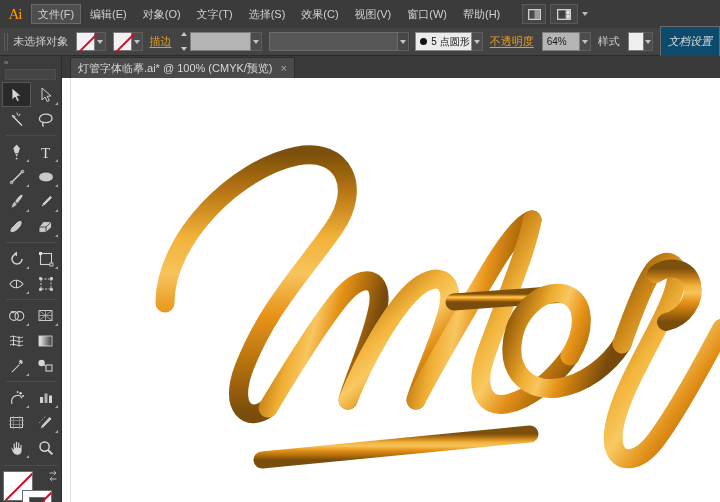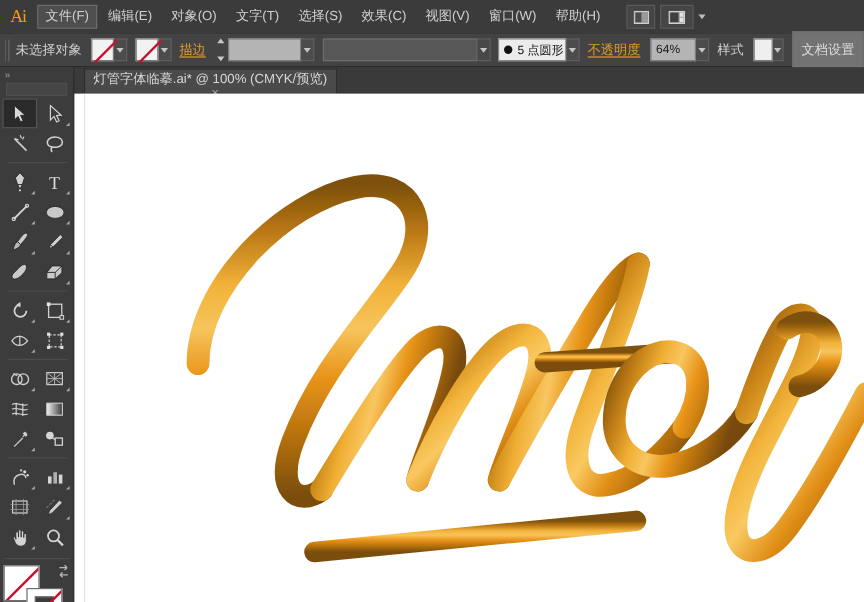--- a/index.html
+++ b/index.html
@@ -84,33 +84,33 @@
   .field.dark{background:#575757;border-color:#6d6d6d;color:#d4d4d4;}
   .field.light{background:#ebebeb;border-color:#8a8a8a;color:#111;}
   .field-caret{
     width:13px;height:19px;background:#4c4c4c;border:1px solid #5e5e5e;border-left:none;
     display:flex;align-items:center;justify-content:center;box-sizing:border-box;
   }
   .brushdot{
     width:7px;height:7px;border-radius:50%;background:#111;margin-right:4px;flex:none;
   }
   .btn-doc{
-    height:32px;background:#737373;border:1px solid #6b6b6b;box-sizing:border-box;
-    display:flex;align-items:center;padding:0 7px;font-size:11px;color:#dcdcdc;white-space:nowrap;
+    height:32px;background:#0c4a6e;border:1px solid #6b6b6b;box-sizing:border-box;
+    display:flex;align-items:center;padding:0 7px;font-size:11px;color:#dcdcdc;white-space:nowrap;font-style:italic;
   }
 
   
   .tabbar{
     position:absolute;left:62px;top:56px;width:658px;height:22px;
     background:#3a3a3a;border-bottom:1px solid #2a2a2a;display:flex;align-items:flex-end;
   }
   .doc-tab{
     height:21px;background:#4a4a4a;border:1px solid #2e2e2e;border-bottom:none;
     display:flex;align-items:center;padding:0 7px;font-size:11px;color:#d7d7d7;
-    box-sizing:border-box;margin-left:8px;white-space:nowrap;flex-direction:column;
+    box-sizing:border-box;margin-left:8px;white-space:nowrap;
   }
   .tab-close{margin-left:8px;font-size:11px;color:#aaa;line-height:10px;}
 
   
   .toolbar{
     position:absolute;left:0;top:56px;width:62px;height:446px;
     background:#3c3c3c;border-right:1px solid #2b2b2b;
     box-sizing:border-box;
   }
   .tb-head{

